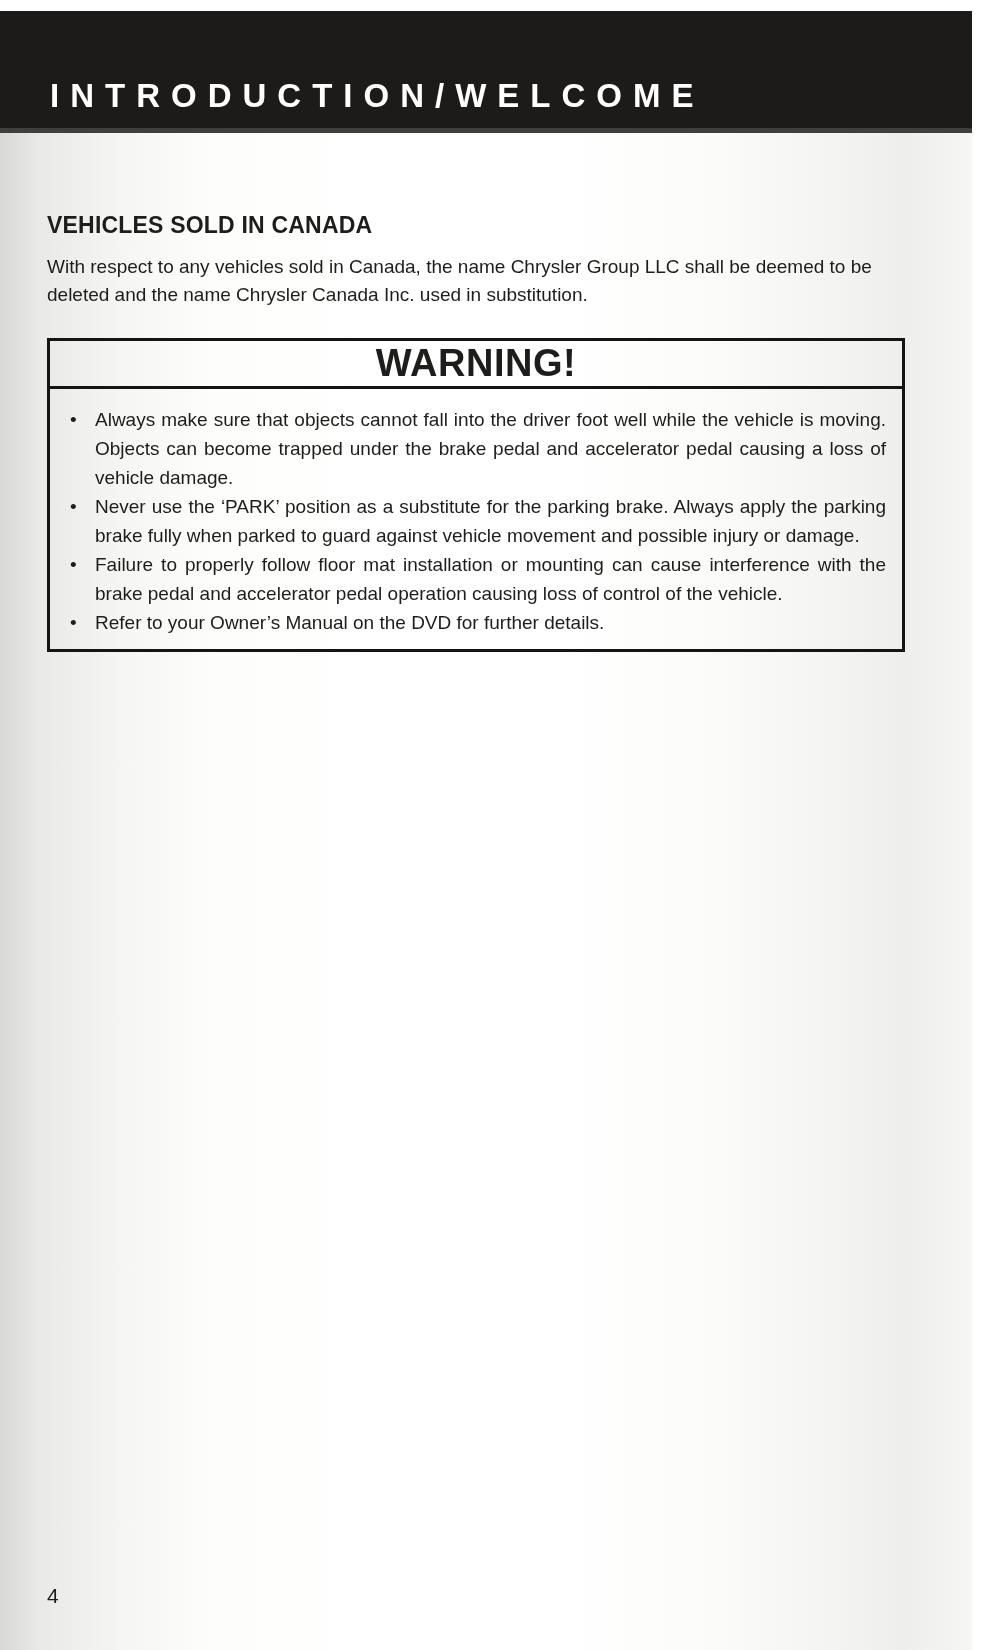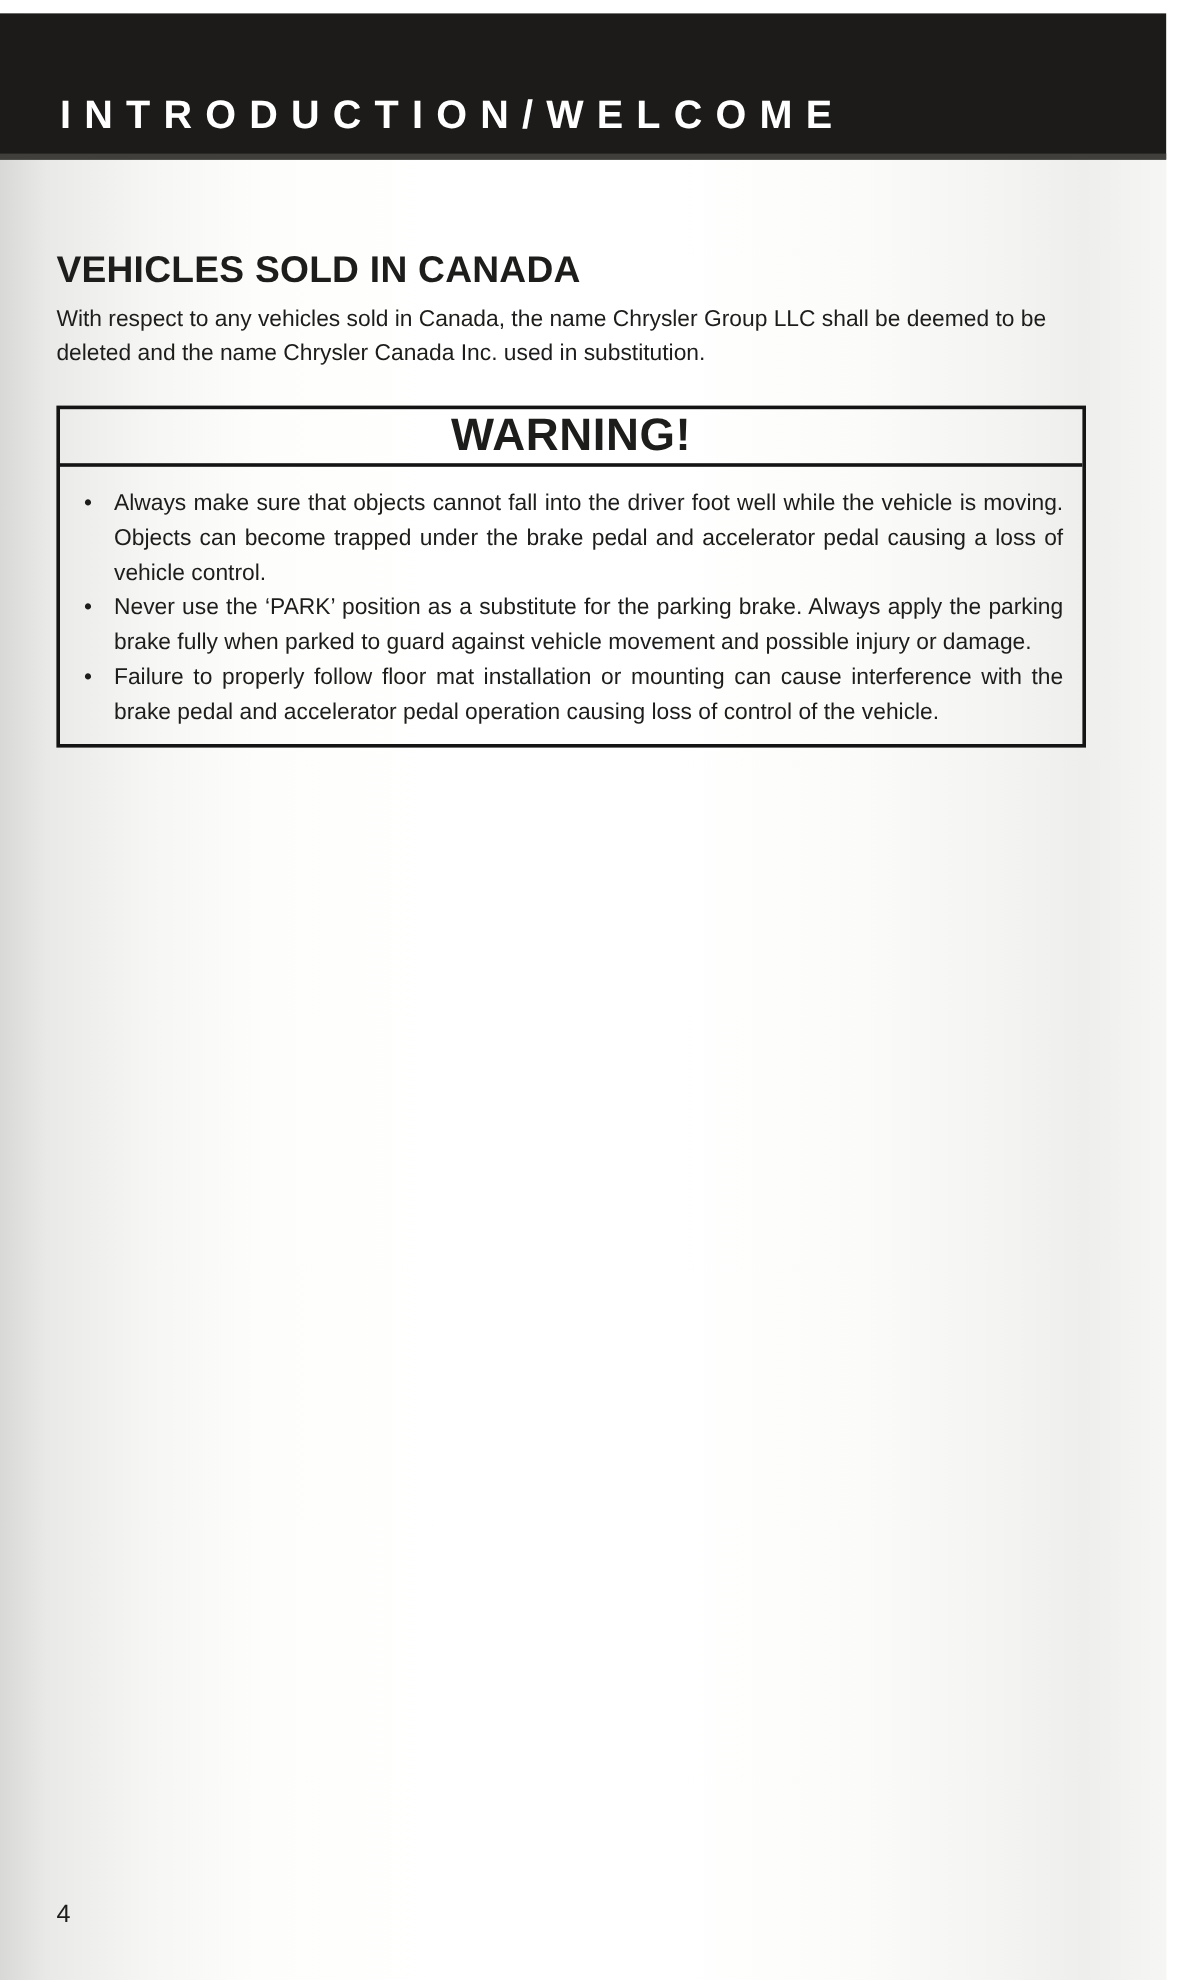--- a/index.html
+++ b/index.html
@@ -36,21 +36,21 @@
     font-weight:bold;
     letter-spacing:11px;
     color:var(--header-text);
     white-space:nowrap;
   }
   main{
     position:absolute;top:122px;left:47px;width:858px;
   }
   h2.section-heading{
     margin:76px 0 0 0;
-    font-size:31px;
+    font-size:23px;
     line-height:32px;
     font-weight:bold;
     letter-spacing:0.2px;
   }
   p.section-paragraph{
     margin:12px 0 0 0;
     font-size:19px;
     line-height:28px;
   }
   .warning-box{
@@ -105,23 +105,24 @@
 
   <main>
 
     <h2 class="section-heading">VEHICLES SOLD IN CANADA</h2>
 
     <p class="section-paragraph">With respect to any vehicles sold in Canada, the name Chrysler Group LLC shall be deemed to be deleted and the name Chrysler Canada Inc. used in substitution.</p>
 
     <section class="warning-box">
       <div class="warning-title">WARNING!</div>
       <ul class="warning-bullets">
-        <li>Always make sure that objects cannot fall into the driver foot well while the vehicle is moving. Objects can become trapped under the brake pedal and accelerator pedal causing a loss of vehicle control.</li>
+        <li>Always make sure that objects cannot fall into the driver foot well while the vehicle is moving. Objects can become trapped under the brake pedal and accelerator pedal causing a loss of vehicle damage.</li>
         <li>Never use the ‘PARK’ position as a substitute for the parking brake. Always apply the parking brake fully when parked to guard against vehicle movement and possible injury or damage.</li>
         <li>Failure to properly follow floor mat installation or mounting can cause interference with the brake pedal and accelerator pedal operation causing loss of control of the vehicle.</li>
+        <li>Refer to your Owner’s Manual on the DVD for further details.</li>
       </ul>
     </section>
 
   </main>
 
   <footer>
     <span class="page-number">4</span>
   </footer>
 
 </div>

